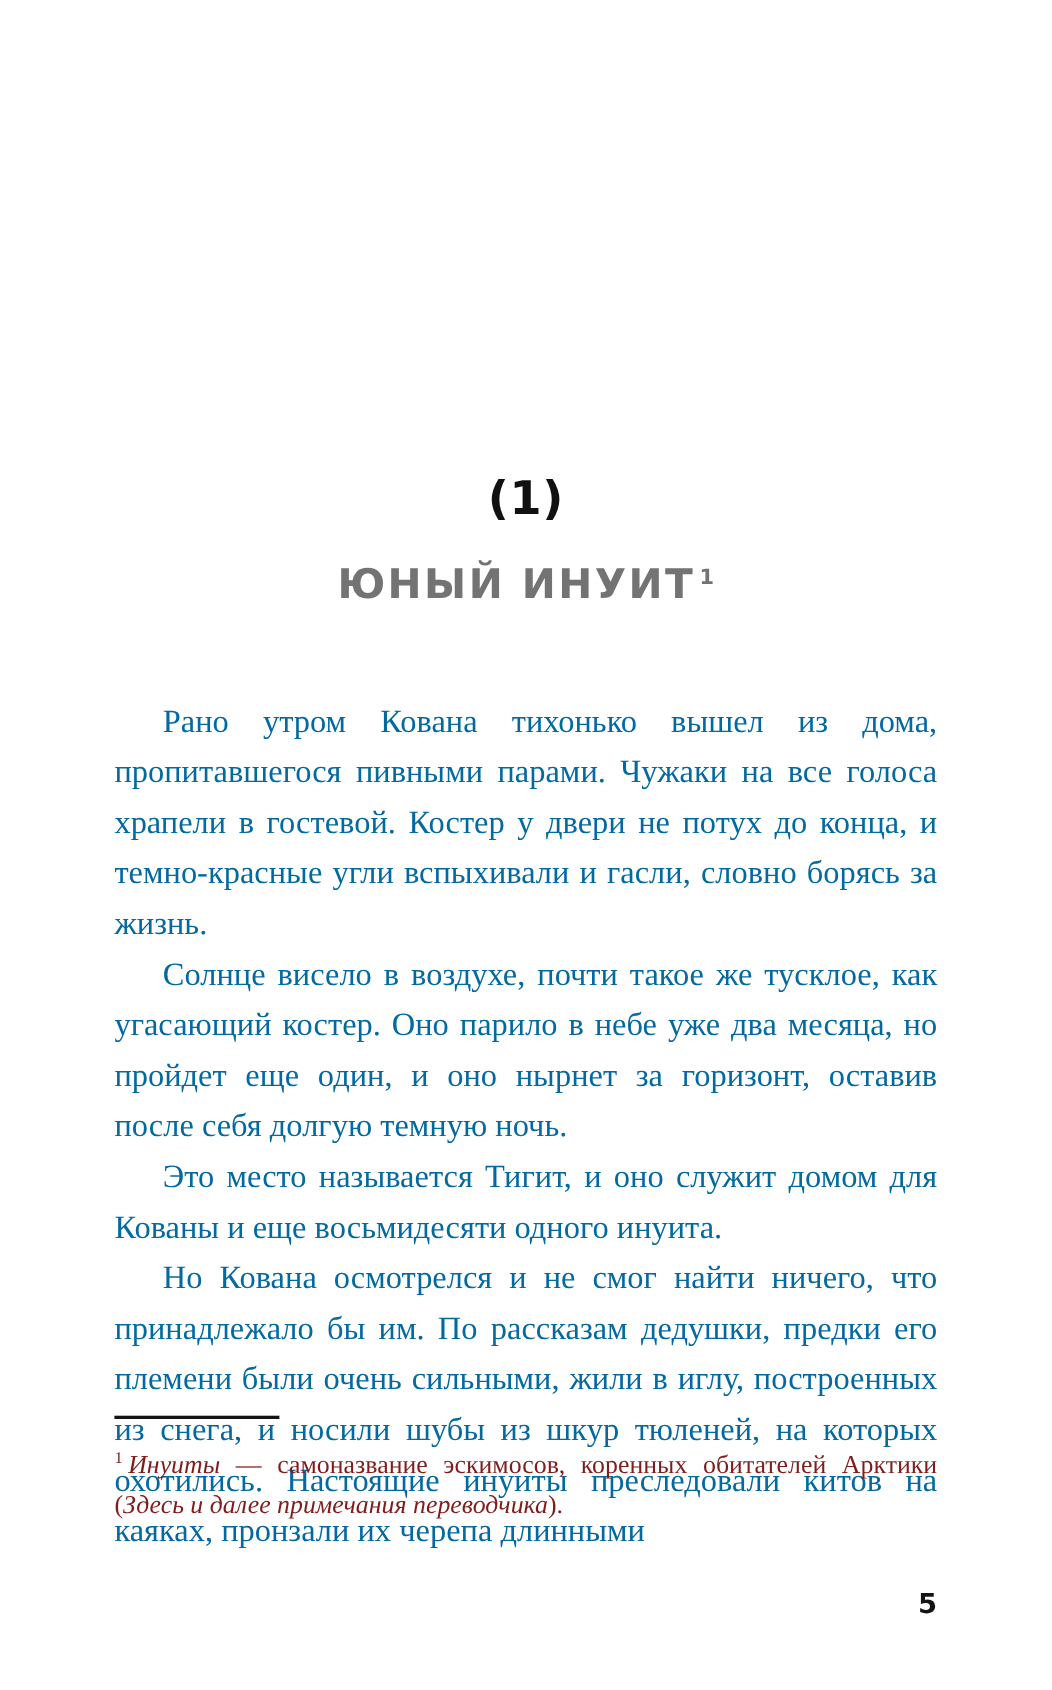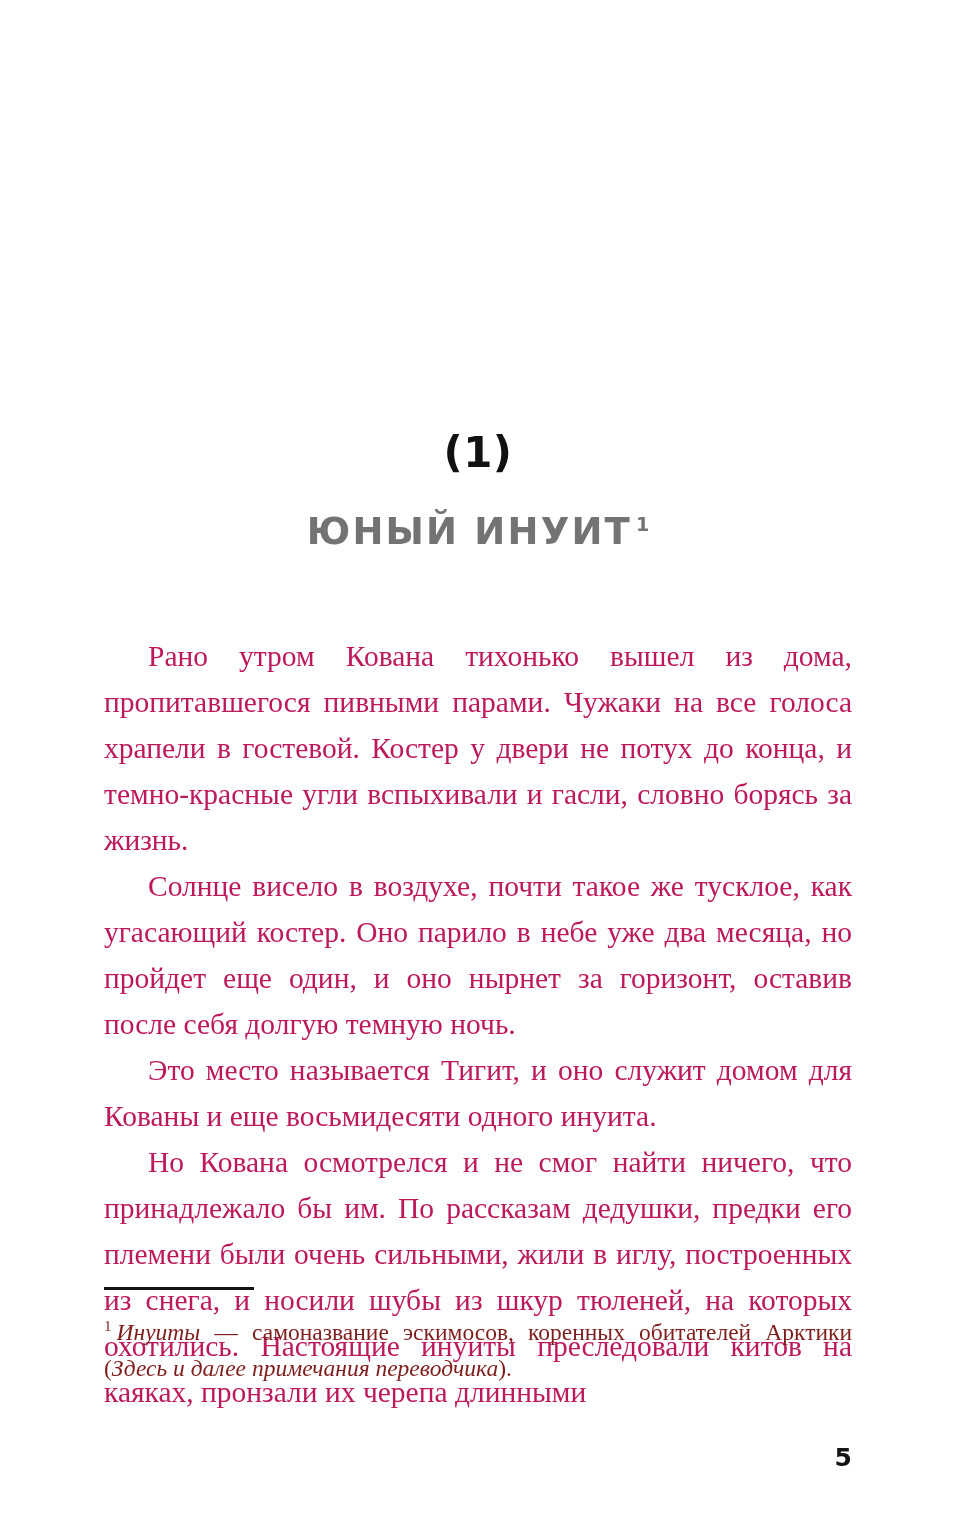--- a/index.html
+++ b/index.html
@@ -49,21 +49,21 @@
     letter-spacing: 0;
     margin-left: 4px;
   }
   .body-text {
     margin-top: 78px;
     font-family: "Liberation Serif", serif;
     font-size: 29.5px;
     line-height: 46px;
     text-align: justify;
     text-justify: inter-word;
-    color: #be185d;
+    color: #0369a1;
     padding: 0 4px;
   }
   .body-text p {
     margin: 0;
     text-indent: 44px;
   }
   .footnote-wrap {
     position: absolute;
     left: 104px;
     right: 104px;

